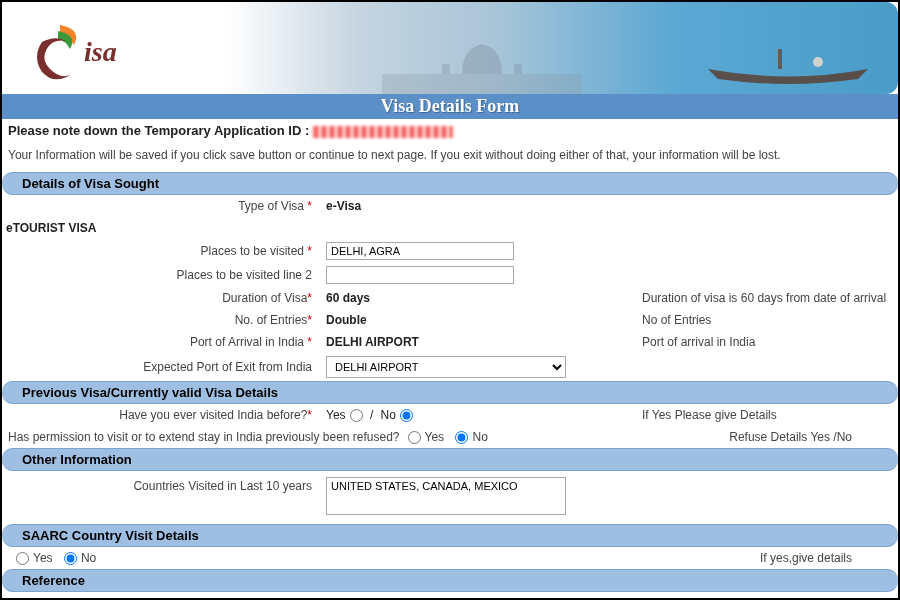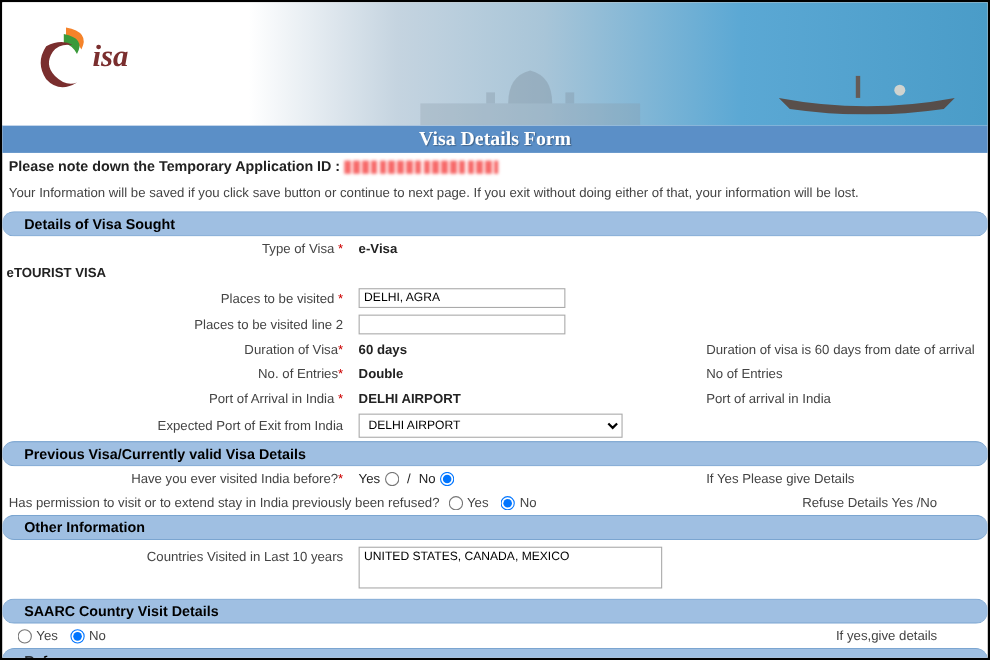--- a/index.html
+++ b/index.html
@@ -1,36 +1,36 @@
 <!DOCTYPE html>
 <html><head>
 <meta charset="utf-8">
 <style>
   * { box-sizing: border-box; margin: 0; padding: 0; }
   body { font-family: Verdana, Arial, sans-serif; font-size: 12px; color: #333; background: #fff; width: 900px; height: 600px; overflow: hidden; border: 2px solid #000; }
-  .header-banner { height: 112px; position: relative; background: linear-gradient(to right, #fff 0%, #fff 25%, #c5d4e0 40%, #a8c5d8 55%, #5ba8d4 75%, #4a9cc8 100%); overflow: hidden; }
+  .header-banner { height: 92px; position: relative; background: linear-gradient(to right, #fff 0%, #fff 25%, #c5d4e0 40%, #a8c5d8 55%, #5ba8d4 75%, #4a9cc8 100%); overflow: hidden; border-radius: 12px; }
   .logo { position: absolute; left: 20px; top: 15px; display: flex; align-items: center; }
   .logo-icon { width: 70px; height: 70px; position: relative; }
   .logo-text { font-size: 28px; font-style: italic; color: #7a2e2e; font-weight: bold; font-family: Georgia, serif; margin-left: -8px; }
   .dome { position: absolute; left: 380px; bottom: 0; width: 200px; height: 70px; opacity: 0.6; }
   .boat { position: absolute; right: 20px; bottom: 10px; width: 180px; height: 40px; opacity: 0.8; }
   .title-bar { background: #5b8fc7; color: #fff; text-align: center; font-size: 18px; font-weight: bold; padding: 2px 0; font-family: Verdana; text-shadow: 1px 1px 1px rgba(0,0,0,0.3); }
   .notice-line { padding: 4px 6px; font-size: 13px; font-weight: bold; color: #222; }
   .redacted { display: inline-block; width: 140px; height: 12px; background: repeating-linear-gradient(90deg, #f76a6a 0 6px, #fff 6px 8px); filter: blur(1.5px); vertical-align: middle; }
   .info-line { padding: 6px 6px 10px 6px; font-size: 12px; color: #444; }
   .section-header { background: #9fbfe2; color: #000000; font-weight: bold; font-size: 13px; padding: 3px 20px; border-top: 1px solid #7ba5d0; border-bottom: 1px solid #7ba5d0; border-radius: 11px; }
   .form-row { display: flex; align-items: center; padding: 3px 0; min-height: 22px; }
   .label-col { width: 320px; text-align: right; padding-right: 10px; font-size: 12px; color: #444; }
   .req { color: #c00; }
   .value-col { width: 290px; font-size: 12px; font-weight: bold; color: #222; padding-left: 4px; }
   .hint-col { flex: 1; font-size: 12px; color: #444; padding-left: 30px; }
   input[type=text], select, textarea { font-family: Verdana, Arial, sans-serif; font-size: 11px; padding: 2px 4px; border: 1px solid #aaa; background: #fff; }
   .txt-250 { width: 188px; }
   .sel-250 { width: 240px; height: 22px; }
-  textarea.ta-250 { width: 276px; height: 38px; resize: none; }
+  textarea.ta-250 { width: 240px; height: 38px; resize: none; }
   .radio-group { display: inline-flex; align-items: center; gap: 4px; font-size: 12px; font-weight: normal; }
   .radio-group label { font-weight: normal; }
   .inline-question { padding: 4px 6px; font-size: 12px; color: #444; display: flex; align-items: center; }
   .inline-question .qtext { flex: 0 0 auto; }
   .inline-question .opts { margin-left: 8px; }
   .inline-question .hint { margin-left: auto; padding-right: 40px; }
 </style>
 </head>
 <body>
 

